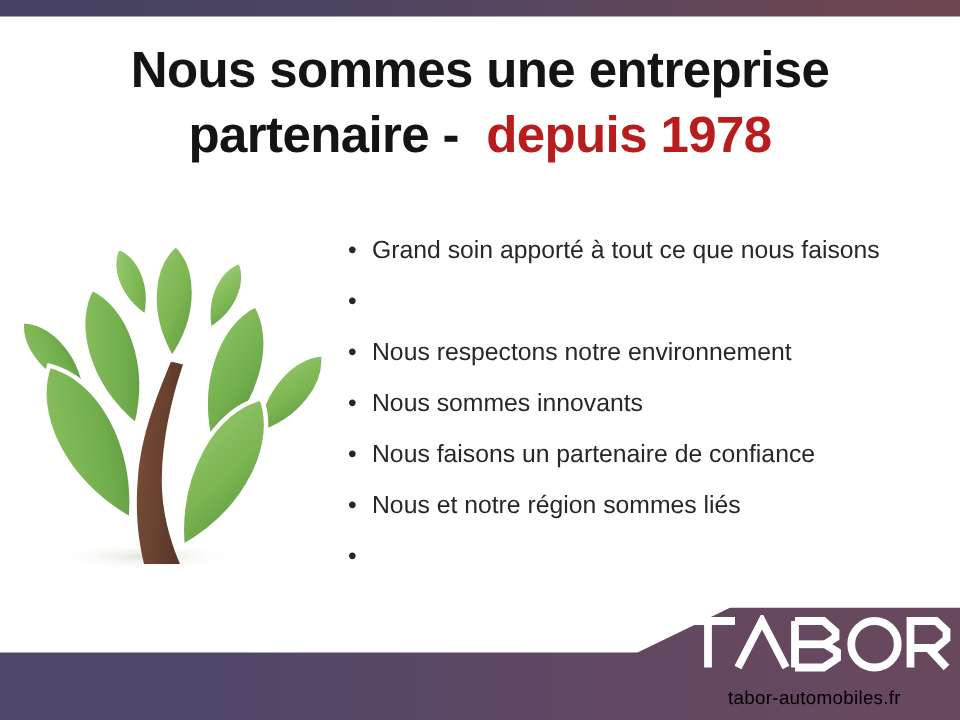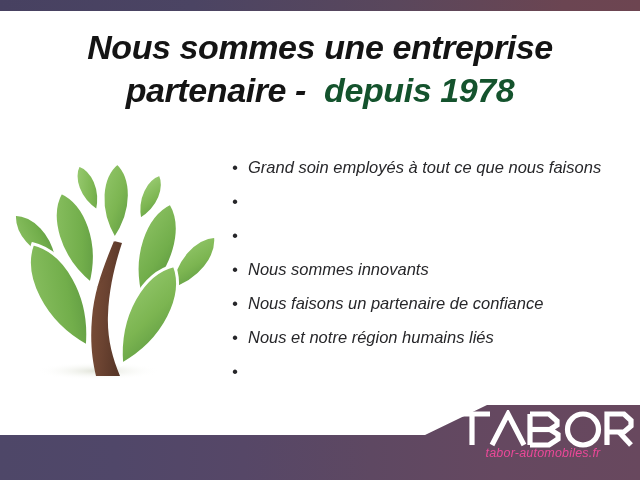--- a/index.html
+++ b/index.html
@@ -10,21 +10,20 @@
   }
   body {
     font-family: "Liberation Sans", sans-serif;
   }
   #slide {
     position: relative;
     width: 640px;
     height: 480px;
     background: #ffffff;
     overflow: hidden;
-    font-style: italic;
   }
 
   
   .top-bar {
     position: absolute;
     left: 0; top: 0;
     width: 640px;
     height: 11px;
     background: linear-gradient(90deg, #474161 0%, #4b4463 30%, #5a475c 62%, #6b4552 88%, #6d4551 100%);
   }
@@ -36,21 +35,21 @@
     width: 640px;
     text-align: center;
     font-size: 34px;
     font-weight: bold;
     line-height: 43px;
     letter-spacing: -0.4px;
     color: #141414;
   }
   .headline .line2 { display: block; }
   .headline .since {
-    color: #14532d;
+    color: #b91c1c;
   }
   .headline .dash-gap { white-space: pre; }
 
   
   .bullets {
     position: absolute;
     left: 231px;
     top: 150px;
     width: 390px;
     margin: 0;
@@ -116,26 +115,26 @@
     height: 62px;
   }
   .logo-mark {
     position: absolute;
     left: 0;
     top: 0;
   }
   .logo-url {
     position: absolute;
     left: 0;
-    top: 36px;
+    top: 48px;
     width: 182px;
     text-align: center;
     font-size: 12.5px;
     letter-spacing: 0.2px;
-    color: #ec4899;
+    color: #000000;
   }
 </style>
 </head>
 <body>
 
 <div id="slide">
 
   <div class="top-bar"></div>
 
   <div class="headline">
@@ -215,39 +214,40 @@
 
       <g transform="translate(140,172) rotate(28)">
         <path d="M0 -56 C 24 -35, 27 14, 0 56 C -27 14, -24 -35, 0 -56 Z" fill="url(#lg1)" stroke="#ffffff" stroke-width="3"></path>
       </g>
     </svg>
   </div>
 
   <ul class="bullets">
     <li>
       <span class="dot">•</span>
-      <span>Grand soin employés à tout ce que nous faisons</span>
-    </li>
-    <li>
-      <span class="dot">•</span>
-    </li>
-    <li>
-      <span class="dot">•</span>
+      <span>Grand soin apporté à tout ce que nous faisons</span>
+    </li>
+    <li>
+      <span class="dot">•</span>
+    </li>
+    <li>
+      <span class="dot">•</span>
+      <span>Nous respectons notre environnement</span>
     </li>
     <li>
       <span class="dot">•</span>
       <span>Nous sommes innovants</span>
     </li>
     <li>
       <span class="dot">•</span>
       <span>Nous faisons un partenaire de confiance</span>
     </li>
     <li>
       <span class="dot">•</span>
-      <span>Nous et notre région humains liés</span>
+      <span>Nous et notre région sommes liés</span>
     </li>
     <li>
       <span class="dot">•</span>
     </li>
   </ul>
 
   <div class="bottom-bar">
     <div class="shape"></div>
 
     <div class="logo-wrap">

